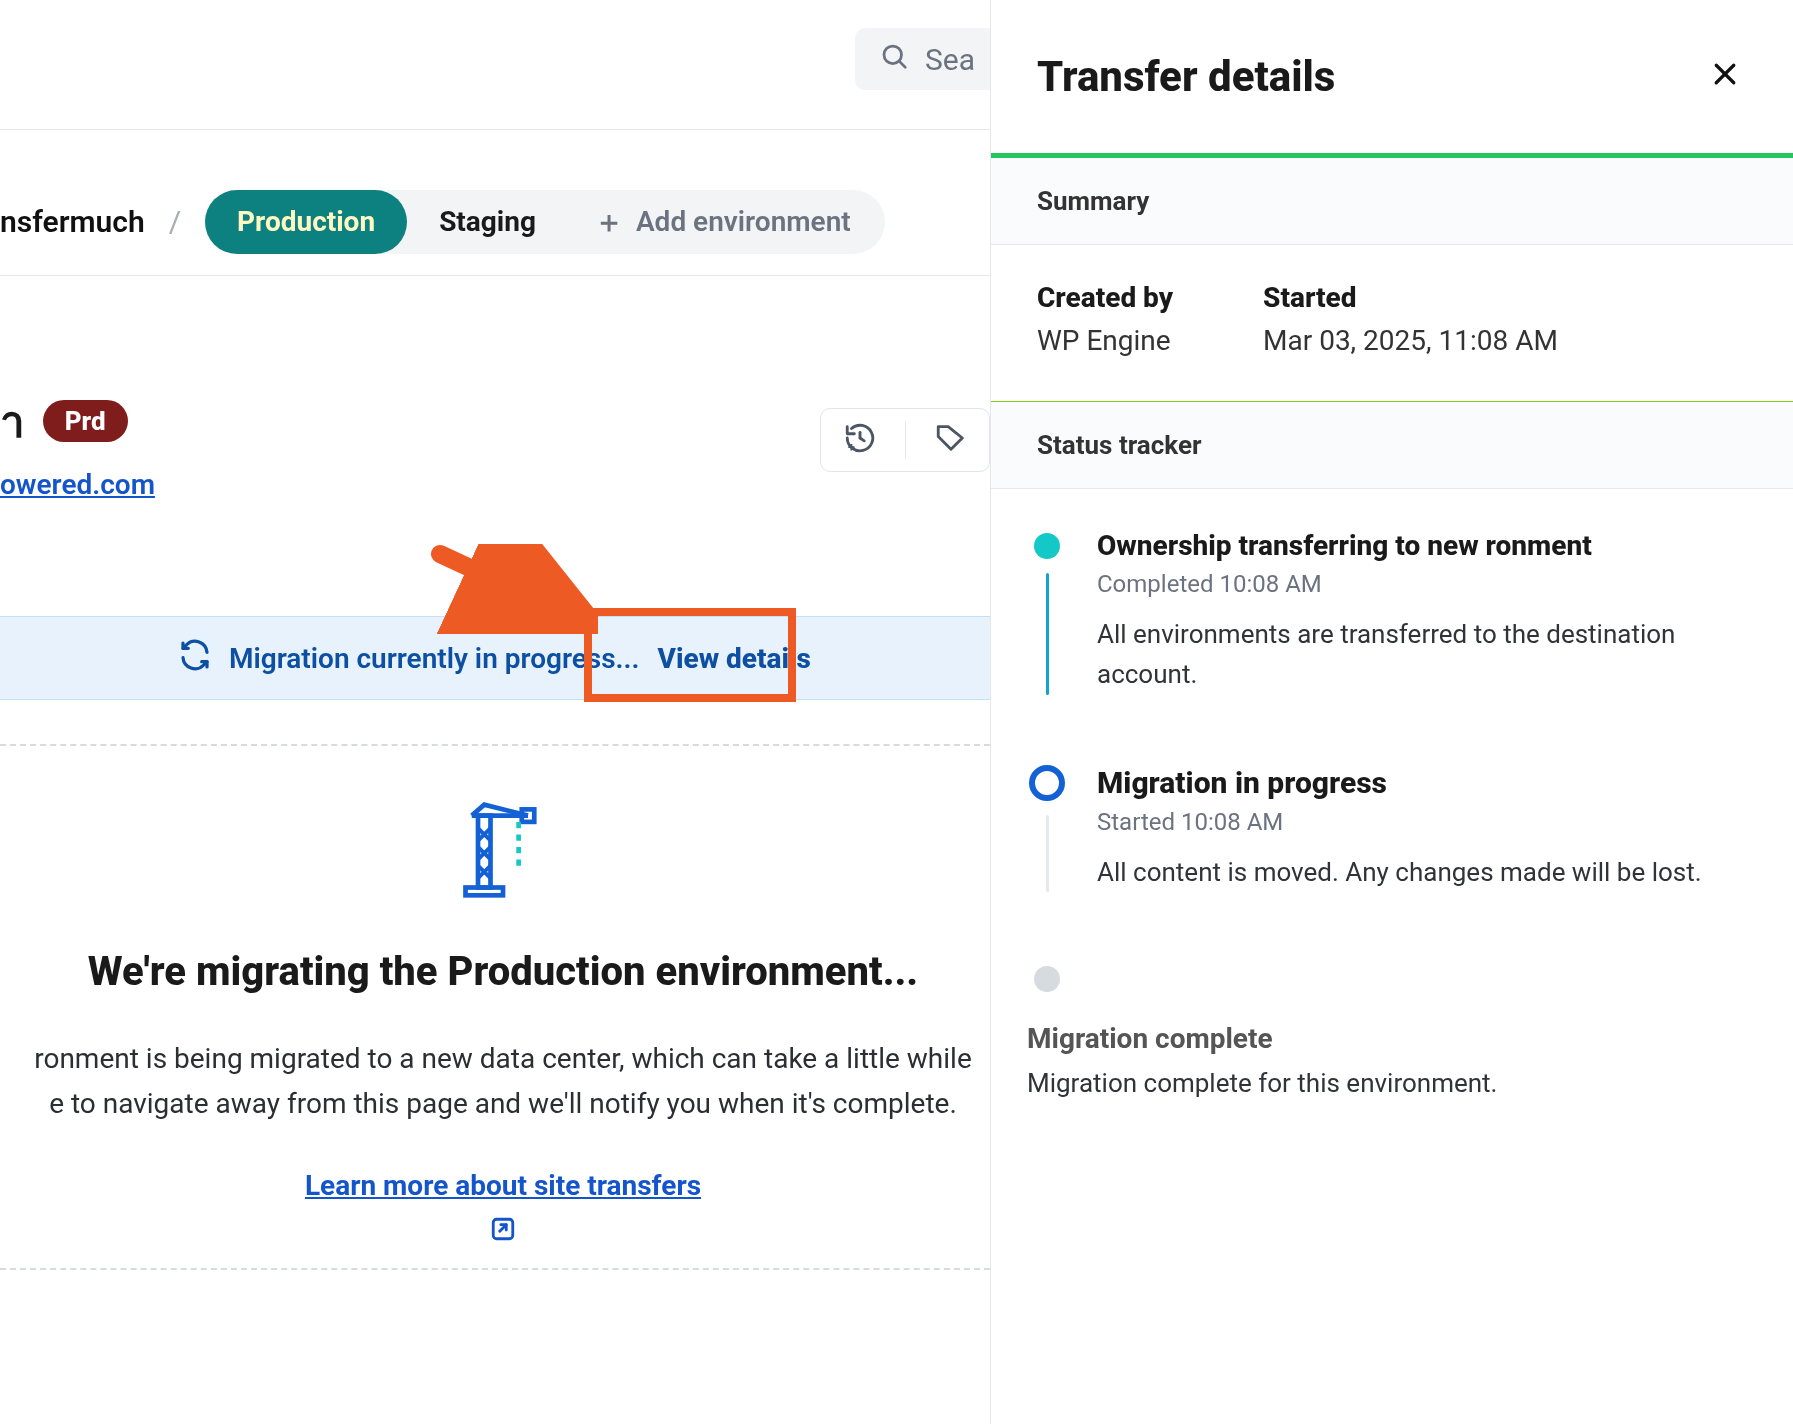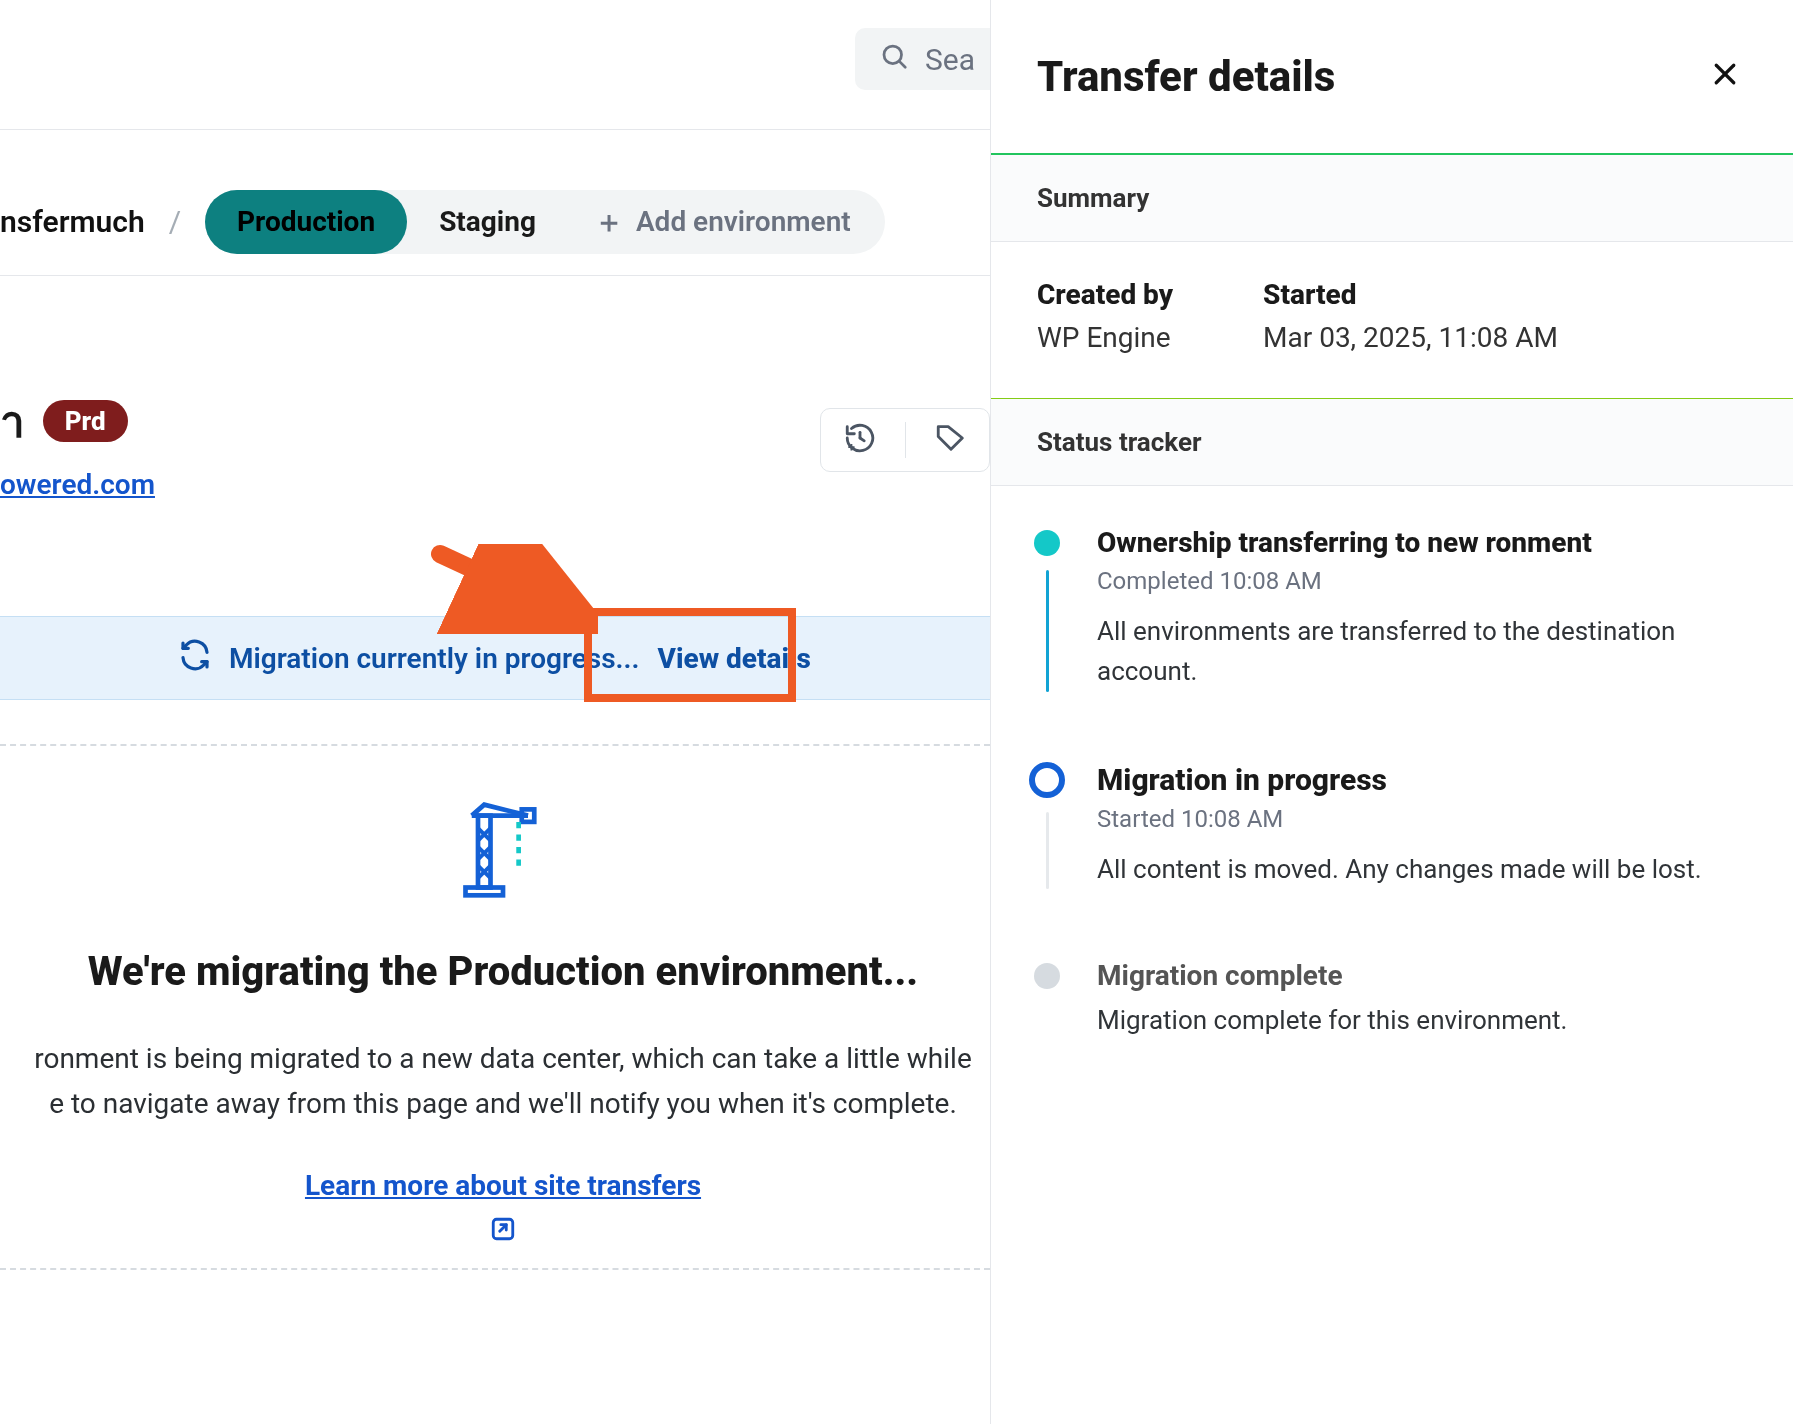--- a/index.html
+++ b/index.html
@@ -73,21 +73,21 @@
     align-items: center;
     height: 64px;
     padding: 0 32px;
     border-radius: 999px;
     font-size: 28px;
     font-weight: 700;
     color: #1a1a1a;
   }
   .pill.active {
     background: #0d8080;
-    color: #000000;
+    color: #fef9c3;
   }
   .add-env-btn {
     display: flex;
     align-items: center;
     gap: 12px;
     margin-left: -4px;
     padding: 0 30px;
     height: 64px;
     color: #6b7280;
     font-size: 28px;
@@ -237,21 +237,21 @@
     background: #fff;
     border-left: 1px solid #e5e7eb;
     display: flex;
     flex-direction: column;
   }
   .panel-head {
     display: flex;
     align-items: center;
     justify-content: space-between;
     padding: 52px 46px 52px 46px;
-    border-bottom: 2px solid #22c55e;
+    border-bottom: 5px solid #22c55e;
   }
   .panel-title {
     font-size: 42px;
     font-weight: 800;
   }
   .close-btn {
     width: 44px;
     height: 44px;
     display: flex;
     align-items: center;
@@ -286,21 +286,21 @@
 
   .tracker-body {
     padding: 40px 46px 40px 36px;
   }
   .step {
     display: flex;
     gap: 30px;
     position: relative;
     padding-bottom: 70px;
   }
-  .step:last-child { padding-bottom: 0; }
+  .step:last-child { padding-bottom: 0; flex-direction: column; }
   .step .bullet-col {
     width: 40px;
     flex-shrink: 0;
     display: flex;
     flex-direction: column;
     align-items: center;
   }
   .step .dot-complete {
     width: 26px; height: 26px; border-radius: 50%;
     background: #14c8c8;

